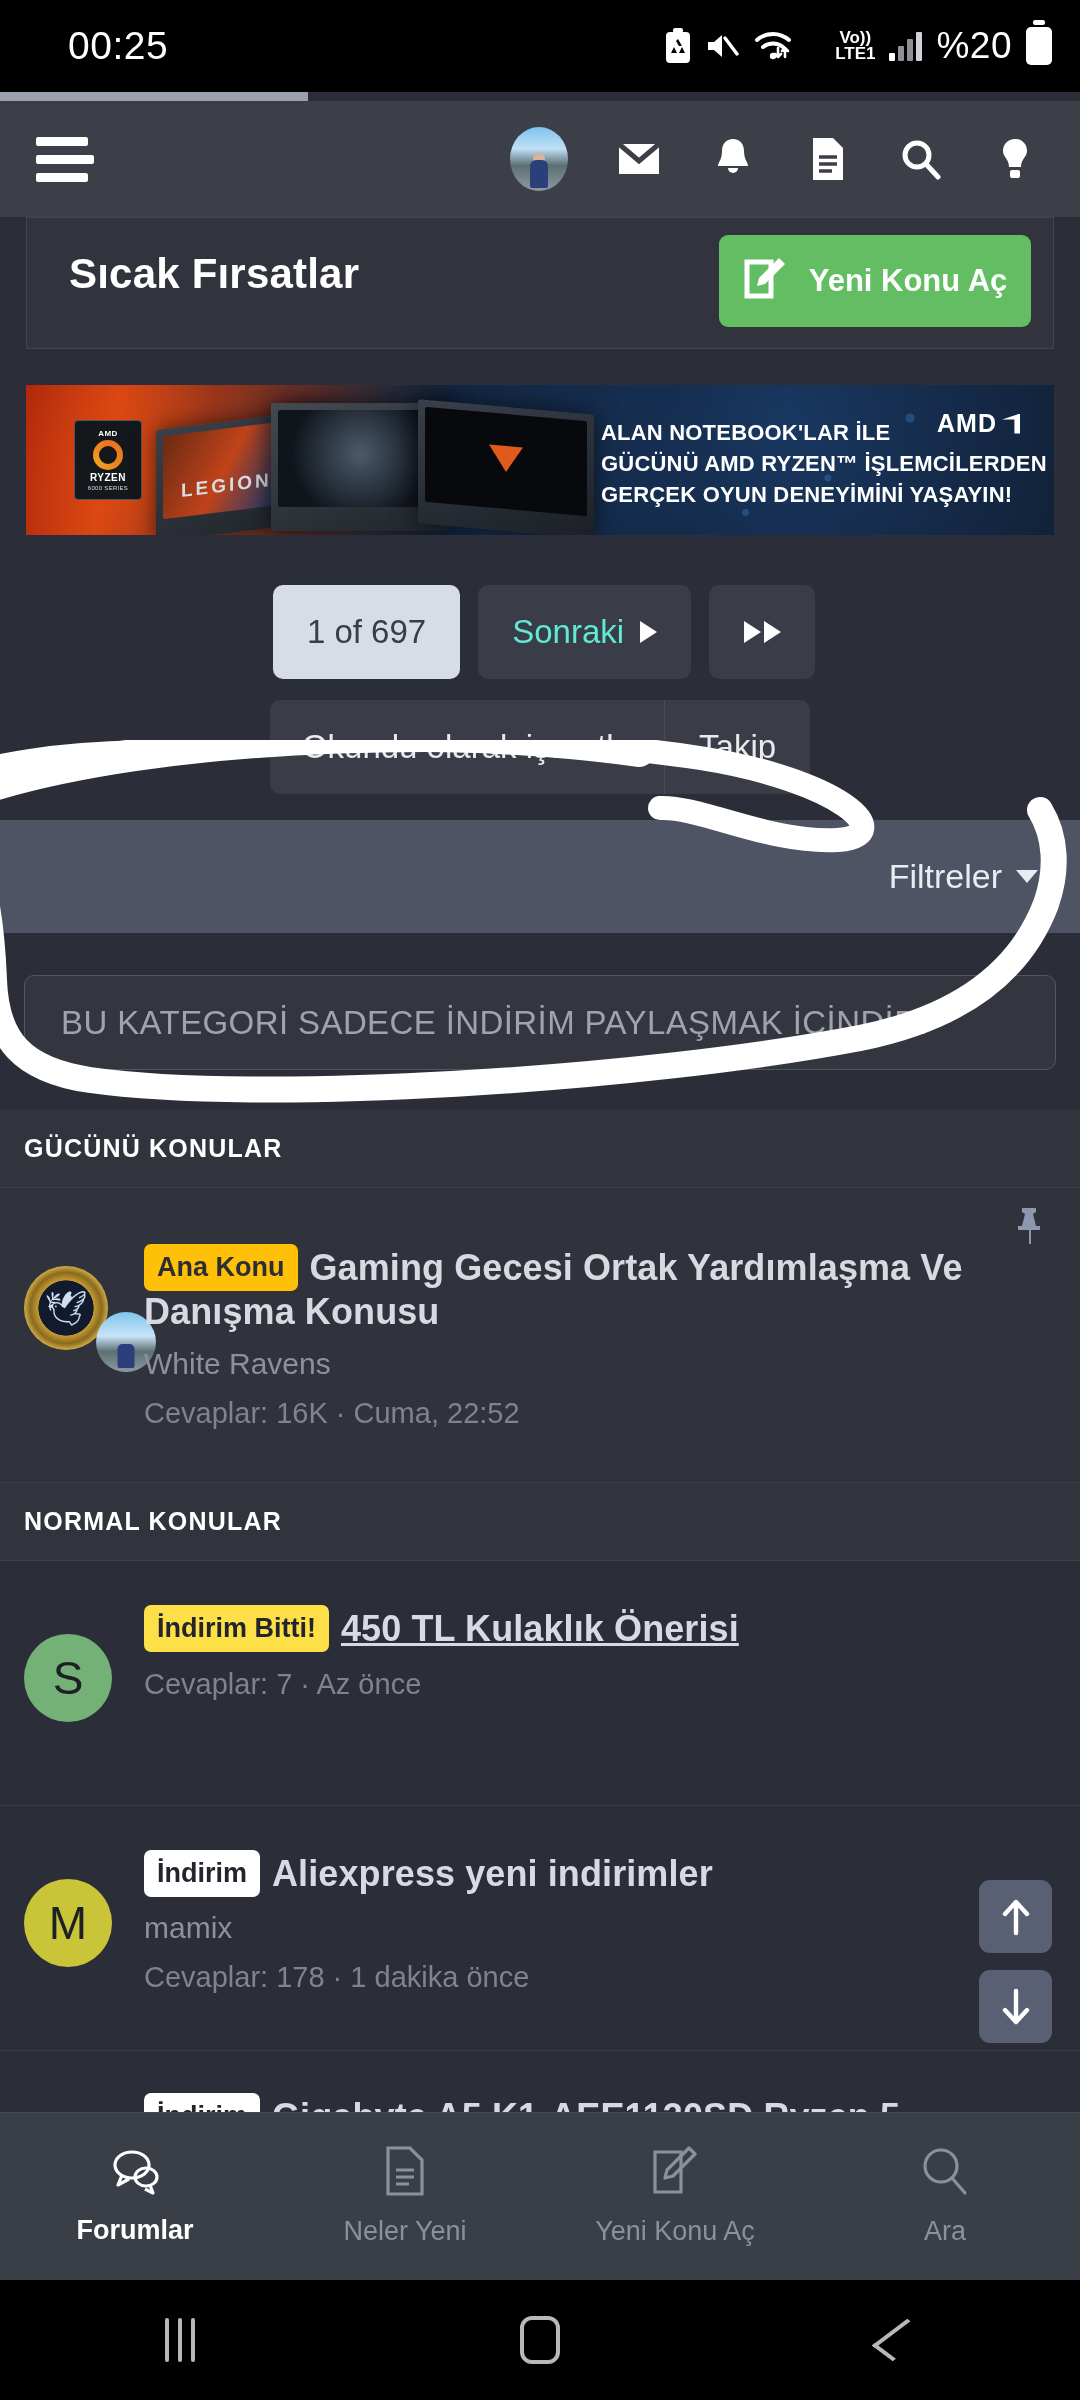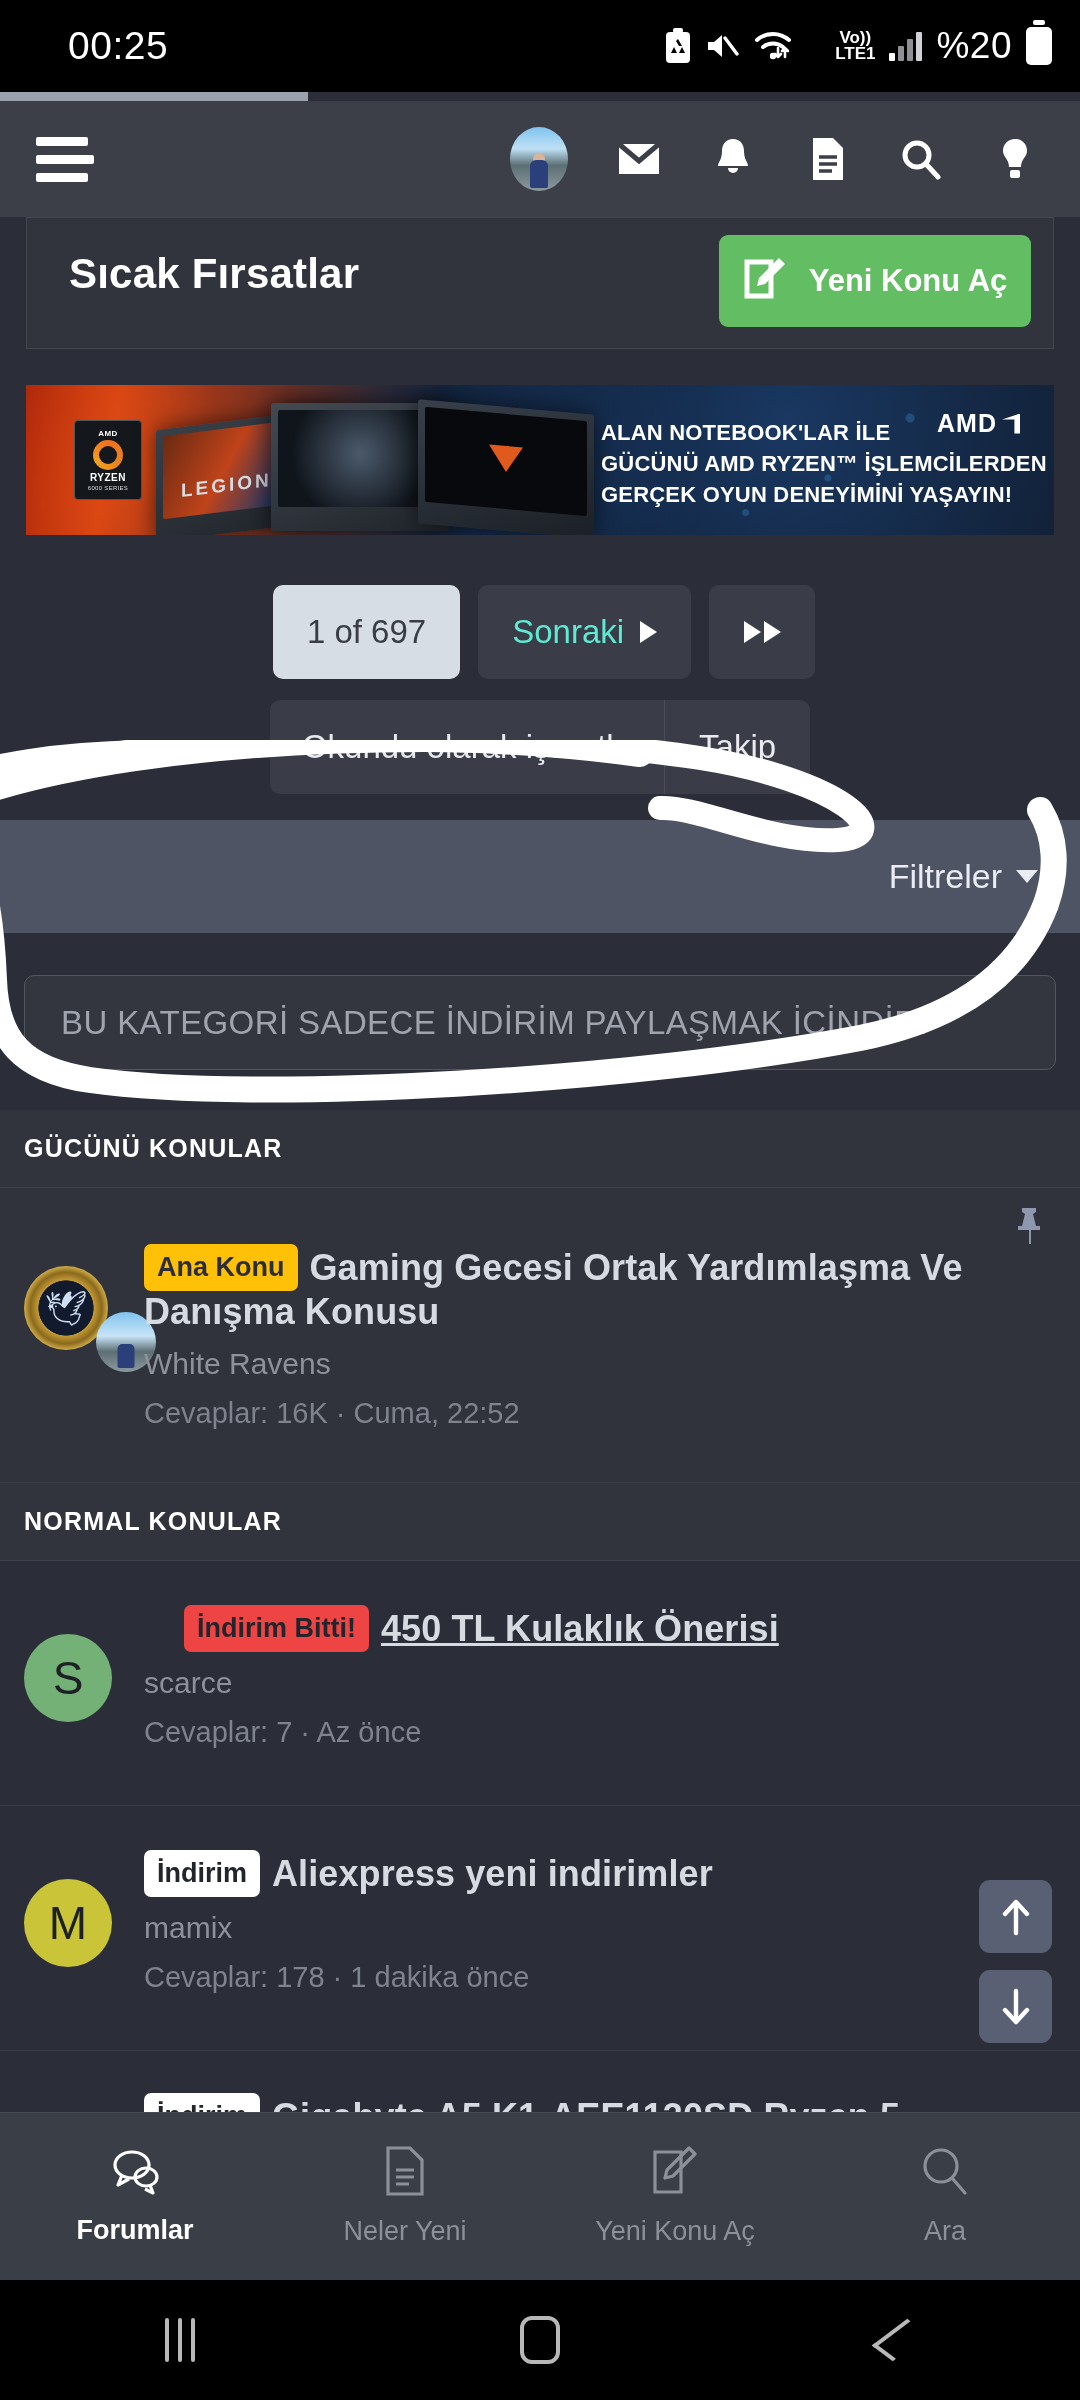--- a/index.html
+++ b/index.html
@@ -148,21 +148,21 @@
                  width:17px; height:24px; border-radius:5px 5px 2px 2px; background:#2b3f7a; }
   .av-letter { width:88px; height:88px; display:flex; align-items:center; justify-content:center;
                font-size:46px; color:#1d2024; }
   .av-green { background:#73b176; }
   .av-olive { background:#c9c438; }
 
   .tcontent { position:absolute; left:144px; right:86px; }
   .badge { display:inline-block; border-radius:7px; font-size:27px; font-weight:700;
            padding:8px 13px; vertical-align:middle; margin-right:12px; }
   .b-yellow { background:#ffc107; color:#2b2e38; }
-  .b-lyellow { background:#ef4444; color:#22252c;margin-left:40px; }
+  .b-lyellow { background:#fde047; color:#22252c; }
   .b-white { background:#fff; color:#22252c; }
   .ttitle { color:#d6dae1; font-size:36px; font-weight:700; vertical-align:middle; letter-spacing:.1px; }
   .ttitle.link { text-decoration:underline; }
   .tauthor { color:#8d919b; font-size:30px; margin-top:14px; }
   .tmeta { color:#7f838d; font-size:29px; margin-top:16px; }
   .pin { position:absolute; right:34px; top:18px; }
 
   
   .scrollbtns { position:absolute; right:28px; top:1880px; display:flex; flex-direction:column; gap:17px; }
   .scrollbtn { width:73px; height:73px; background:#596073; border-radius:11px;
@@ -371,21 +371,20 @@
   <div class="sect" style="top:1483px;">
     <span>NORMAL KONULAR</span>
   </div>
 
   <div class="row" style="top:1561px; height:245px;">
     <div class="av av-letter av-green" style="top:73px;">
       <span>S</span>
     </div>
     <div class="tcontent" style="top:44px;">
       <span class="badge b-lyellow">İndirim Bitti!</span><span class="ttitle link">450 TL Kulaklık Önerisi</span>
-      <div class="tauthor">scarce</div>
       <div class="tmeta">Cevaplar: 7 · Az önce</div>
     </div>
   </div>
 
   <div class="row" style="top:1806px; height:245px;">
     <div class="av av-letter av-olive" style="top:73px;">
       <span>M</span>
     </div>
     <div class="tcontent" style="top:44px;">
       <span class="badge b-white">İndirim</span><span class="ttitle">Aliexpress yeni indirimler</span>

